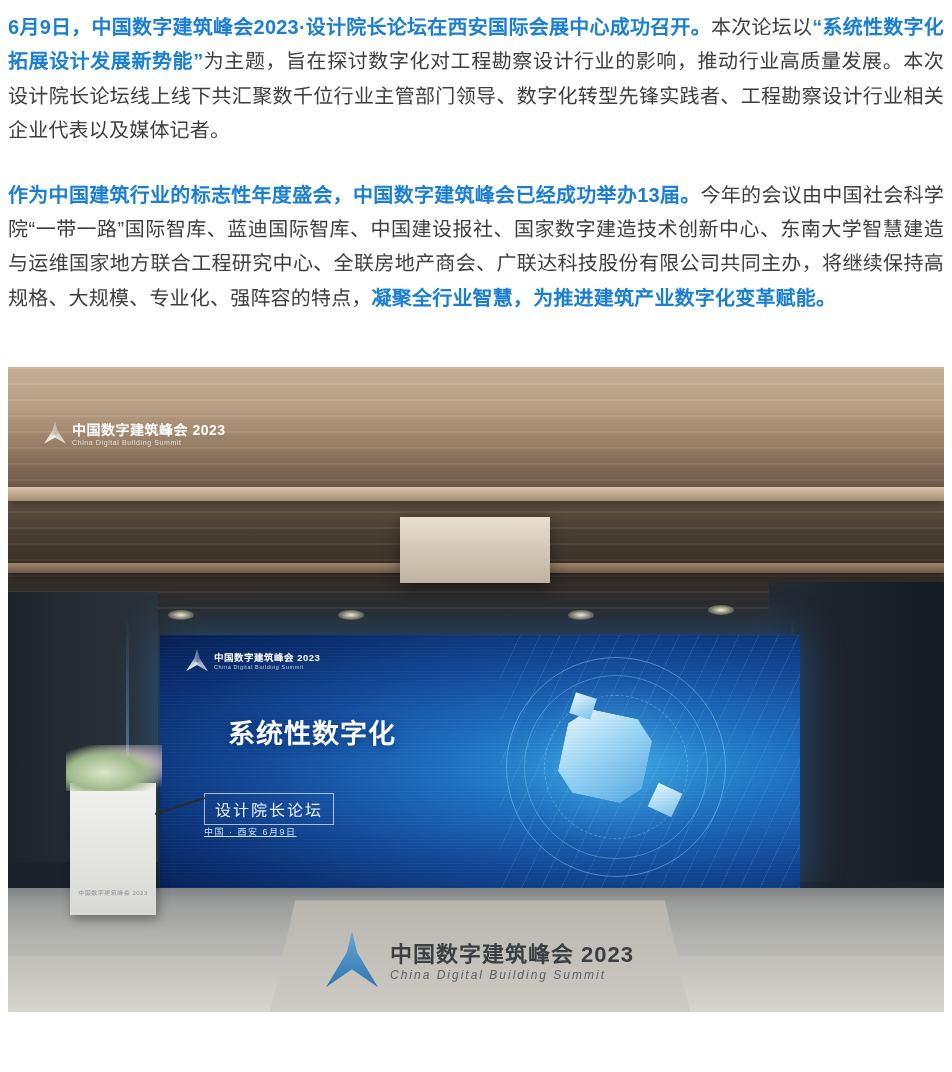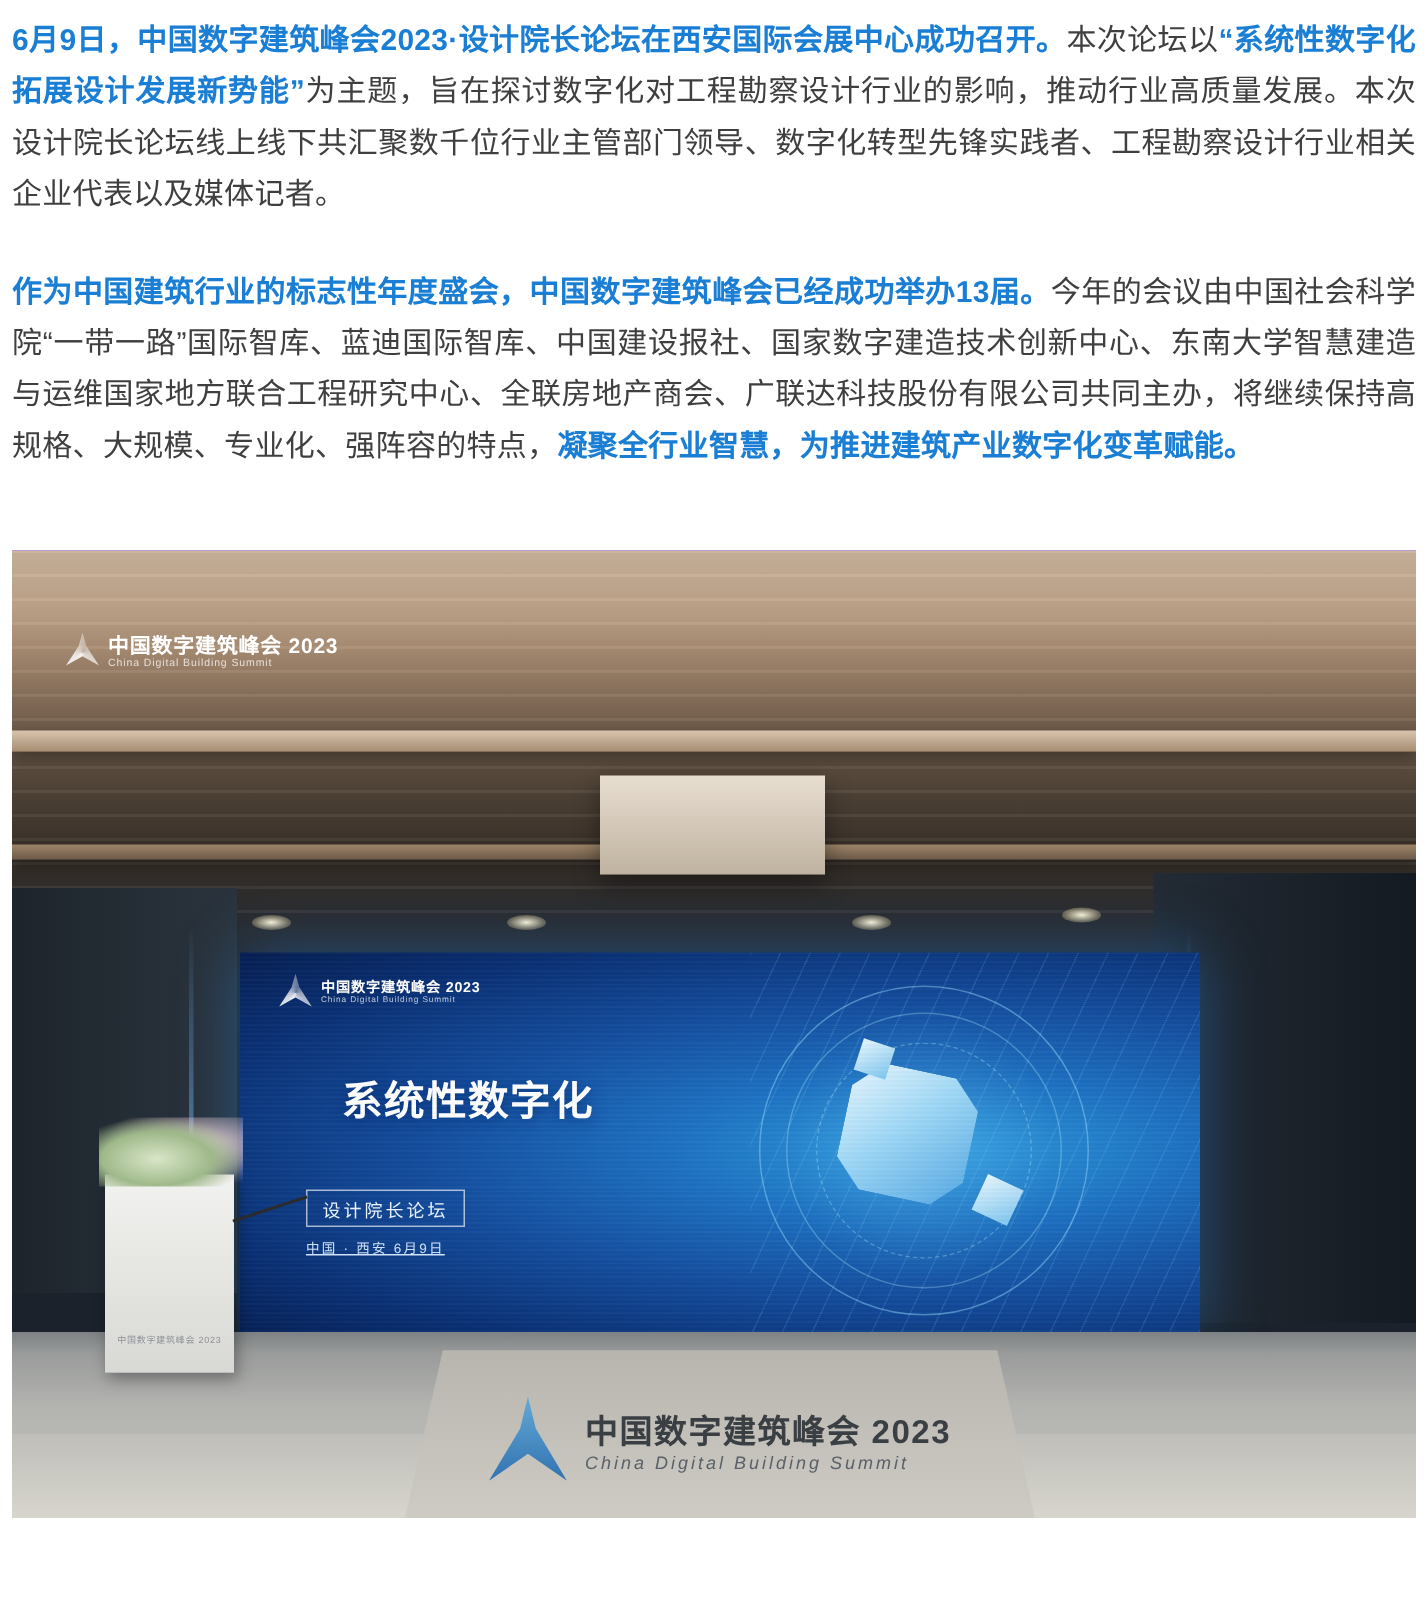--- a/index.html
+++ b/index.html
@@ -119,21 +119,21 @@
   .scr-title {
     position:absolute; left: 40px; top: 82px;
     color:#ffffff; font-weight:bold; font-size: 27px; line-height:1.32;
     text-shadow: 0 2px 10px rgba(0,40,110,.7);
     letter-spacing: 1px;
     margin-left: 28px;
   }
   .scr-tag {
     position:absolute; left: 44px; top: 158px;
     border:1px solid rgba(255,255,255,.65);
-    color:#eaf4ff; font-size: 12px; padding: 3px 10px; letter-spacing:2px;
+    color:#eaf4ff; font-size: 16px; padding: 3px 10px; letter-spacing:2px;
   }
   .scr-meta {
     position:absolute; left: 44px; top: 190px; color:#cfe4fb; font-size: 9px; letter-spacing:1.5px;text-decoration:underline;
   }
   .orb {
     position:absolute; right: 96px; top: 40px; width: 180px; height: 180px;
     border-radius:50%;
     background: radial-gradient(circle at 50% 50%, rgba(120,210,255,.25), rgba(20,80,160,0) 70%);
   }
   .ring {

